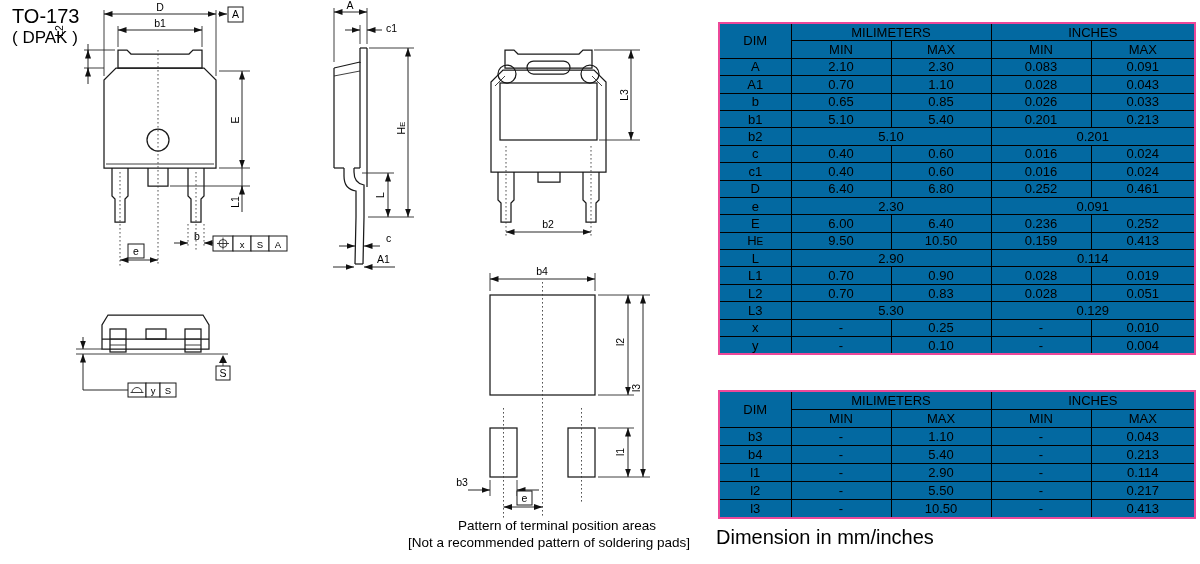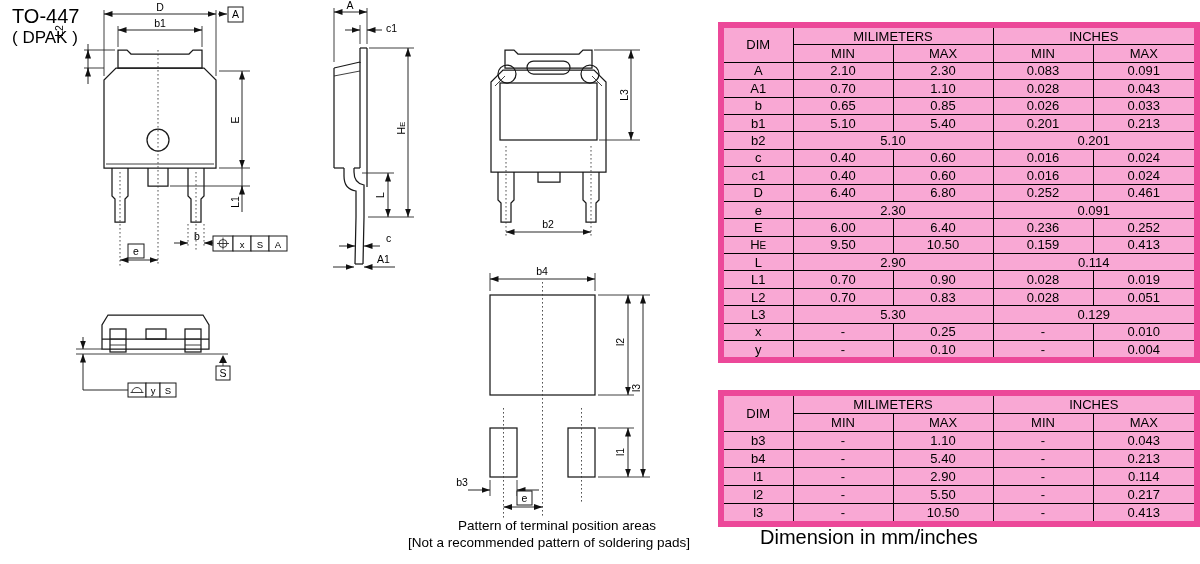--- a/index.html
+++ b/index.html
@@ -12,37 +12,37 @@
   svg text{font-family:"Liberation Sans",sans-serif;fill:#000;}
   .dimtxt{font-size:10.5px;}
   .smalltxt{font-size:9.5px;}
   .caption{font-size:13.5px;}
   .outl{stroke:#1a1a1a;stroke-width:1.25;fill:none;stroke-linejoin:miter;}
   .thin{stroke:#2a2a2a;stroke-width:0.9;fill:none;}
   .dim{stroke:#111;stroke-width:0.9;fill:none;}
   .dot{stroke:#333;stroke-width:0.85;fill:none;stroke-dasharray:1.6 2.4;}
   .fcfbox{stroke:#1a1a1a;stroke-width:1;fill:#fff;}
   
-  table.dimtable{position:absolute;border-collapse:collapse;table-layout:fixed;background:#f9a8d4;
-       border:6px solid #ec4899;}
+  table.dimtable{position:absolute;border-collapse:collapse;table-layout:fixed;background:#0369a1;
+       border:2px solid #ec4899;}
   #t1{left:718px;top:22px;width:476px;}
   #t2{left:718px;top:390px;width:476px;}
   .dimtable th,.dimtable td{border:1px solid #000;text-align:center;vertical-align:middle;
        font:13px/1 "Liberation Sans",sans-serif;font-weight:normal;padding:0;height:16.4px;color:#000;}
   #t2 th,#t2 td{height:17px;}
   .sp-mm{padding-right:92px;}
   .sp-in{padding-right:50px;}
   .subE{font-size:10px;}
-  .footer-note{position:absolute;left:760px;top:526px;font-size:20px;}
+  .footer-note{position:absolute;left:716px;top:526px;font-size:20px;}
 </style>
 </head>
 <body>
 
 <div class="title-block">
-  <div class="title-line1">TO-447</div>
+  <div class="title-line1">TO-173</div>
   <div class="title-line2">( DPAK )</div>
 </div>
 
 <svg class="drawing" width="710" height="564" viewBox="0 0 710 564">
   <defs>
     <marker id="ah" markerUnits="userSpaceOnUse" markerWidth="10" markerHeight="8" refX="8.5" refY="3" orient="auto-start-reverse">
       <path d="M0,0 L8.5,3 L0,6 Z" fill="#111"></path>
     </marker>
   </defs>
 

